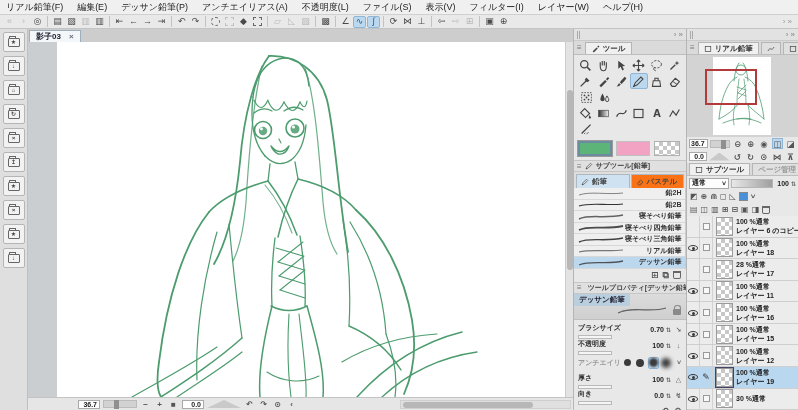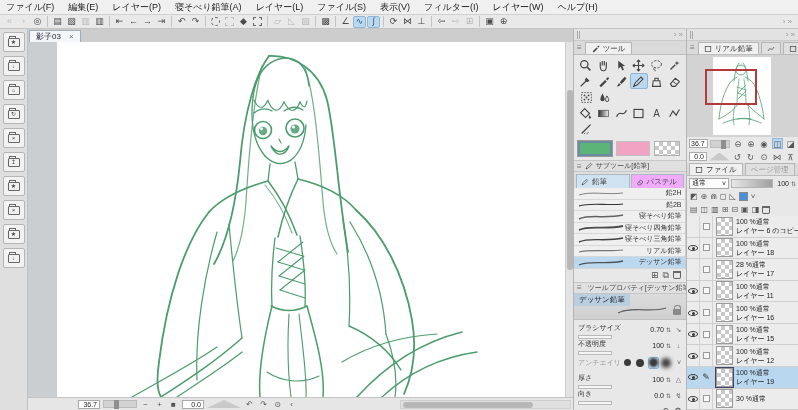--- a/index.html
+++ b/index.html
@@ -21,21 +21,21 @@
   .ibtn.dis { color:#b9b9b9; }
   .ibtn.on  { background:#bcd8ef; border:1px solid #8fb6d6; color:#2f5d82; }
   .sep { width:1px; height:11px; background:#c2c2c2; margin:0 2px; flex:none; }
   .dashc { width:9px; height:9px; border:1px dashed #666; border-radius:50%; }
   .dashr { width:9px; height:9px; border:1px dashed #666; }
   .dashr.dis { border-color:#c0c0c0; }
   .spacer { flex:1; }
   .collapse-gl { color:#9a9a9a; font-size:8px; padding:0 3px; }
 
   
-  .main { flex:1; display:flex; min-height:0; }
+  .main { flex:1; display:flex; min-height:0;font-weight:bold; }
 
   
   .ldock { width:28px; background:#dfdfdf; border-right:1px solid #c0c0c0; flex:none;
            display:flex; flex-direction:column; align-items:center; padding-top:3px; gap:4px; }
   .fbtn { width:22px; height:20px; background:#f2f2f2; border:1px solid #b5b5b5; border-radius:2px;
           position:relative; display:flex; align-items:center; justify-content:center; }
   .fbtn .fold { width:12px; height:9px; border:1px solid #666; border-radius:1px; position:relative; }
   .fbtn .fold::before { content:''; position:absolute; top:-3px; left:0; width:5px; height:2px;
           border:1px solid #666; border-bottom:none; }
   .fbtn .ovr { position:absolute; font-size:6px; color:#444; line-height:1; }
@@ -86,21 +86,21 @@
              background-size:8px 8px; background-position:0 0,4px 4px; }
   .swtr { width:26px; height:15px; border:1px solid #b0b0b0; }
 
   .phead { height:12px; background:#e0e0e0; border-top:1px solid #c6c6c6; border-bottom:1px solid #c6c6c6;
            display:flex; align-items:center; gap:3px; padding:0 3px; font-size:7px; color:#444; flex:none; white-space:nowrap; overflow:hidden; }
   .phead .pm { color:#777; font-size:8px; }
 
   
   .sttabs { height:16px; display:flex; align-items:flex-end; background:#dedede; padding:1px 2px 0 2px; gap:1px; flex:none; }
   .sttab { flex:1; height:14px; border:1px solid #adb8c0; border-bottom:none; display:flex; align-items:center;
-           gap:3px; padding:0 4px; font-size:7.5px; background:#f0abfc; color:#444; }
+           gap:3px; padding:0 4px; font-size:7.5px; background:#f97316; color:#444; }
   .sttab.act { background:#cfe2f2; }
   .stlist { flex:none; display:flex; }
   .stitems { flex:1; }
   .strow { height:11.5px; display:flex; align-items:center; border-bottom:1px solid #d8d8d8;
            padding:0 3px; background:#efefef; }
   .strow.sel { background:#bcd8ef; }
   .strow svg { width:48px; height:9px; flex:none; }
   .stlabel { flex:1; text-align:right; font-size:7px; color:#333; white-space:nowrap; overflow:hidden; }
   .stscroll { width:9px; background:#e2e2e2; border-left:1px solid #cccccc; display:flex; flex-direction:column;
               justify-content:space-between; align-items:center; font-size:6px; color:#777; }
@@ -161,25 +161,25 @@
 
   .sk { fill:none; stroke:var(--sketch-green); stroke-linecap:round; stroke-linejoin:round; }
   svg text { font-family:"DejaVu Sans",sans-serif; }
 </style>
 </head>
 <body>
 
 <div id="app">
 
   <div class="menubar">
-    <span>ファイル(F)</span>
+    <span>リアル鉛筆(F)</span>
     <span>編集(E)</span>
-    <span>レイヤー(P)</span>
-    <span>寝そべり鉛筆(A)</span>
-    <span>レイヤー(L)</span>
+    <span>デッサン鉛筆(P)</span>
+    <span>アンチエイリアス(A)</span>
+    <span>不透明度(L)</span>
     <span>ファイル(S)</span>
     <span>表示(V)</span>
     <span>フィルター(I)</span>
     <span>レイヤー(W)</span>
     <span>ヘルプ(H)</span>
   </div>
 
   <div class="cmdbar">
     <span class="ibtn dis">«</span>
     <span class="ibtn dis">›</span>
@@ -811,21 +811,21 @@
         <span class="nbtn">⊙</span>
         <span class="nbtn">⋈</span>
         <span class="nbtn">⊼</span>
       </div>
 
       <div class="ptabrow" style="height:13px">
         <span class="ptab">
           <svg class="ticon" style="width:8px;height:8px">
               <use href="#i-frame"></use>
             </svg>
-          <span>ファイル</span>
+          <span>サブツール</span>
         </span>
         <span class="ptab ghost">
           <span>ページ管理</span>
         </span>
       </div>
       <div class="blendrow">
         <span class="selbox">
           <span>通常</span>
           <span>˅</span>
         </span>

